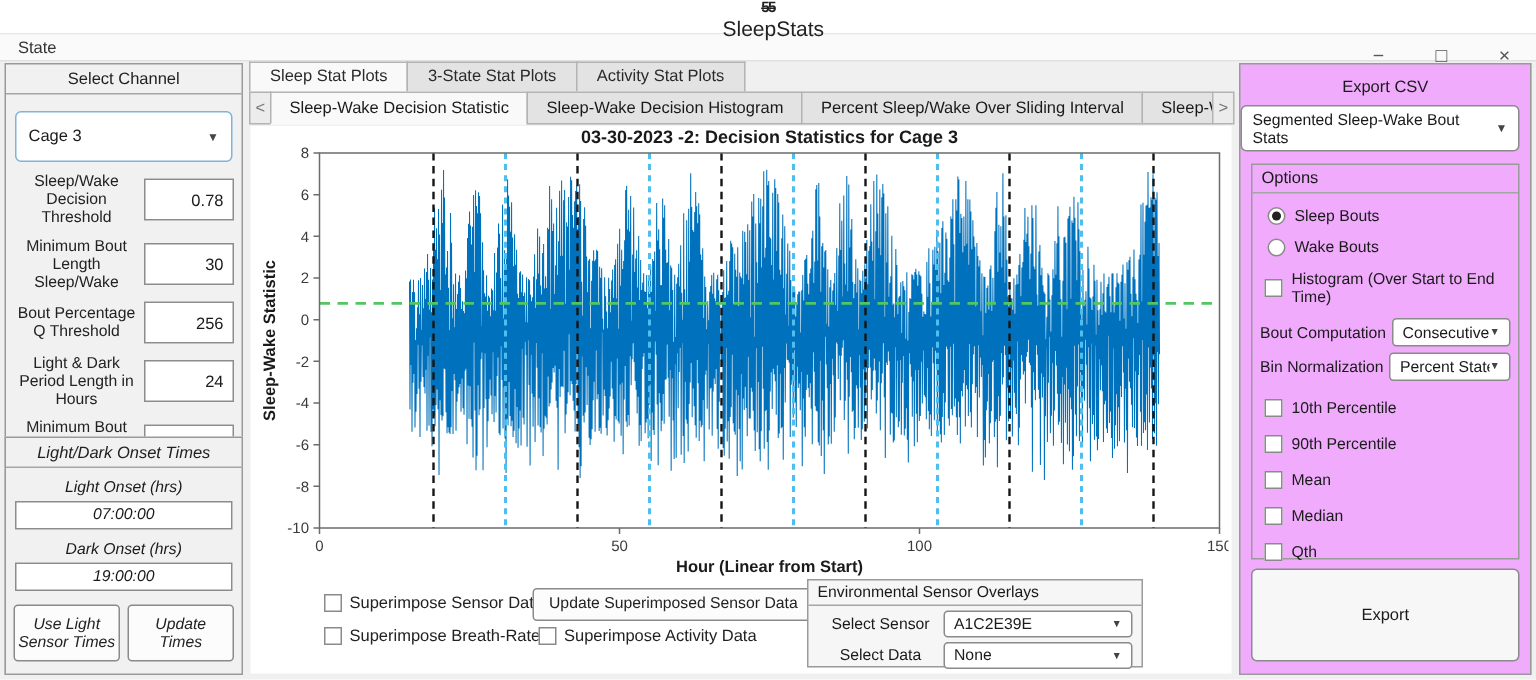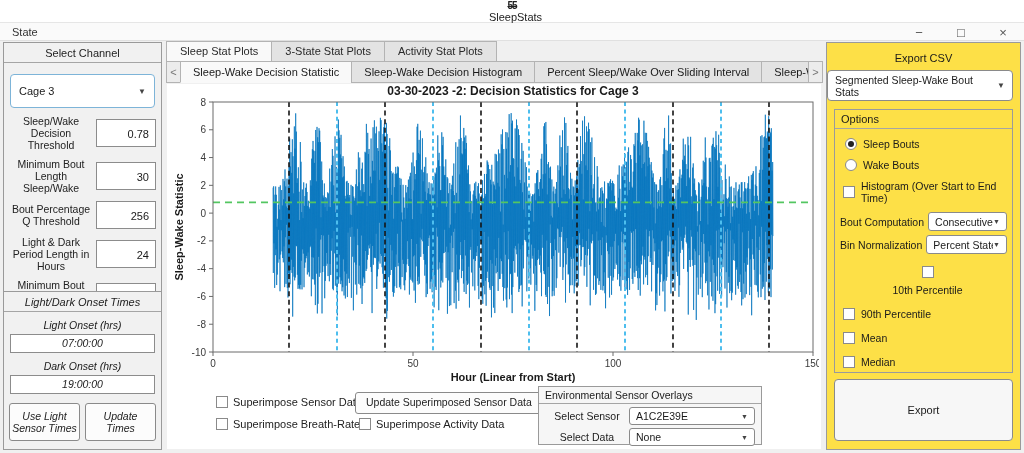--- a/index.html
+++ b/index.html
@@ -1,20 +1,20 @@
 <!DOCTYPE html>
 <html><head>
 <meta charset="utf-8">
 <style>
   html,body{margin:0;padding:0;overflow:hidden;}
   body{width:1024px;height:453px;background:#f0f0f0;font-family:"Liberation Sans",sans-serif;color:#1a1a1a;position:relative;font-size:11px;}
   
   .titlebar{height:22px;background:#ffffff;display:flex;align-items:center;padding-left:7px;border-bottom:1px solid #e6e6e6;flex-direction:column;}
   .app-logo{font-weight:bold;font-size:10px;letter-spacing:-1px;color:#222;margin-right:7px;text-decoration:line-through;}
-  .app-title{font-size:11px;color:#222;}
+  .app-title{font-size:14px;color:#222;}
   .win-controls{margin-left:auto;display:flex;height:22px;}
   .win-btn{width:42px;text-align:center;line-height:20px;font-size:13px;color:#555;}
   .menubar{height:17px;background:#fafafa;border-bottom:1px solid #e0e0e0;display:flex;align-items:center;padding-left:8px;}
   .menu-item{font-size:11px;color:#333;padding:0 4px;}
   
   .content{position:absolute;top:40px;left:0;right:0;bottom:0;}
   .panelbox{border:1px solid #9a9a9a;background:#f1f1f1;box-sizing:border-box;}
   .panel-title{text-align:center;font-size:11px;color:#222;padding:4px 2px 3px;border-bottom:1px solid #a5a5a5;}
   
   .left-panel{position:absolute;left:3px;top:2px;width:159px;bottom:3px;}
@@ -48,21 +48,21 @@
   .radio{width:12px;height:12px;background:#fff;border:1px solid #8a8a8a;border-radius:50%;box-sizing:border-box;flex:none;position:relative;}
   .radio.selected::after{content:"";position:absolute;left:2px;top:2px;width:6px;height:6px;border-radius:50%;background:#222;}
   .update-btn{position:absolute;left:188px;top:7px;height:20px;padding:0 10px;line-height:18px;}
   .env-panel{position:absolute;left:371px;top:1px;width:224px;height:59px;border:1px solid #9a9a9a;background:#f6f6f6;box-sizing:border-box;}
   .env-title{font-size:10.5px;padding:2px 6px;border-bottom:1px solid #a5a5a5;}
   .env-row{display:flex;align-items:center;margin:3px 6px 0;}
   .env-label{width:84px;text-align:center;font-size:10.5px;}
   .mini-dd{flex:1;height:16px;background:#fff;border:1px solid #8a8a8a;border-radius:3px;display:flex;align-items:center;padding:0 6px;font-size:10.5px;}
   .mini-dd .dd-arrow{font-size:7px;}
   
-  .right-panel{position:absolute;left:826px;top:2px;width:195px;bottom:3px;border:1px solid #9a9a9a;background:#fde047;box-sizing:border-box;}
+  .right-panel{position:absolute;left:826px;top:2px;width:195px;bottom:3px;border:1px solid #9a9a9a;background:#f0abfc;box-sizing:border-box;}
   .rp-title{text-align:center;font-size:11px;padding-top:9px;}
   .rp-dd{position:absolute;left:0;right:7px;top:27px;height:29px;background:#fff;border:1px solid #8a8a8a;border-radius:4px;display:flex;align-items:center;padding:0 7px;font-size:10.5px;}
   .options-box{position:absolute;left:7px;right:7px;top:66px;height:264px;border:1px solid #9a9a9a;box-sizing:border-box;}
   .options-title{font-size:11px;padding:3px 6px;border-bottom:1px solid #a5a5a5;}
   .opt-row{display:flex;align-items:center;gap:6px;margin:9px 0 0 10px;font-size:10.5px;}
   .combo-row{display:flex;align-items:center;margin:8px 5px 0;font-size:10.5px;}
   .combo-label{white-space:nowrap;padding-right:4px;}
   .combo-row .mini-dd{height:17px;min-width:0;}
   .combo-row .mini-dd span:first-child{overflow:hidden;white-space:nowrap;}
   #stat-checkboxes .opt-row{margin-top:12px;}
@@ -258,21 +258,21 @@
         </span>
       </div>
       <div class="combo-row" style="margin-top:4px;">
         <span class="combo-label">Bin Normalization</span>
         <span class="mini-dd" style="flex:1;">
           <span>Percent State ...</span>
           <span class="dd-arrow">▼</span>
         </span>
       </div>
       <div id="stat-checkboxes">
-          <div class="opt-row" style="margin-left: 8px; flex-direction: column;">
+          <div class="opt-row" style="margin-left: 8px;">
             <span class="checkbox"></span>
             <span>10th Percentile</span>
           </div>
           <div class="opt-row" style="margin-left: 8px;">
             <span class="checkbox"></span>
             <span>90th Percentile</span>
           </div>
           <div class="opt-row" style="margin-left: 8px;">
             <span class="checkbox"></span>
             <span>Mean</span>

